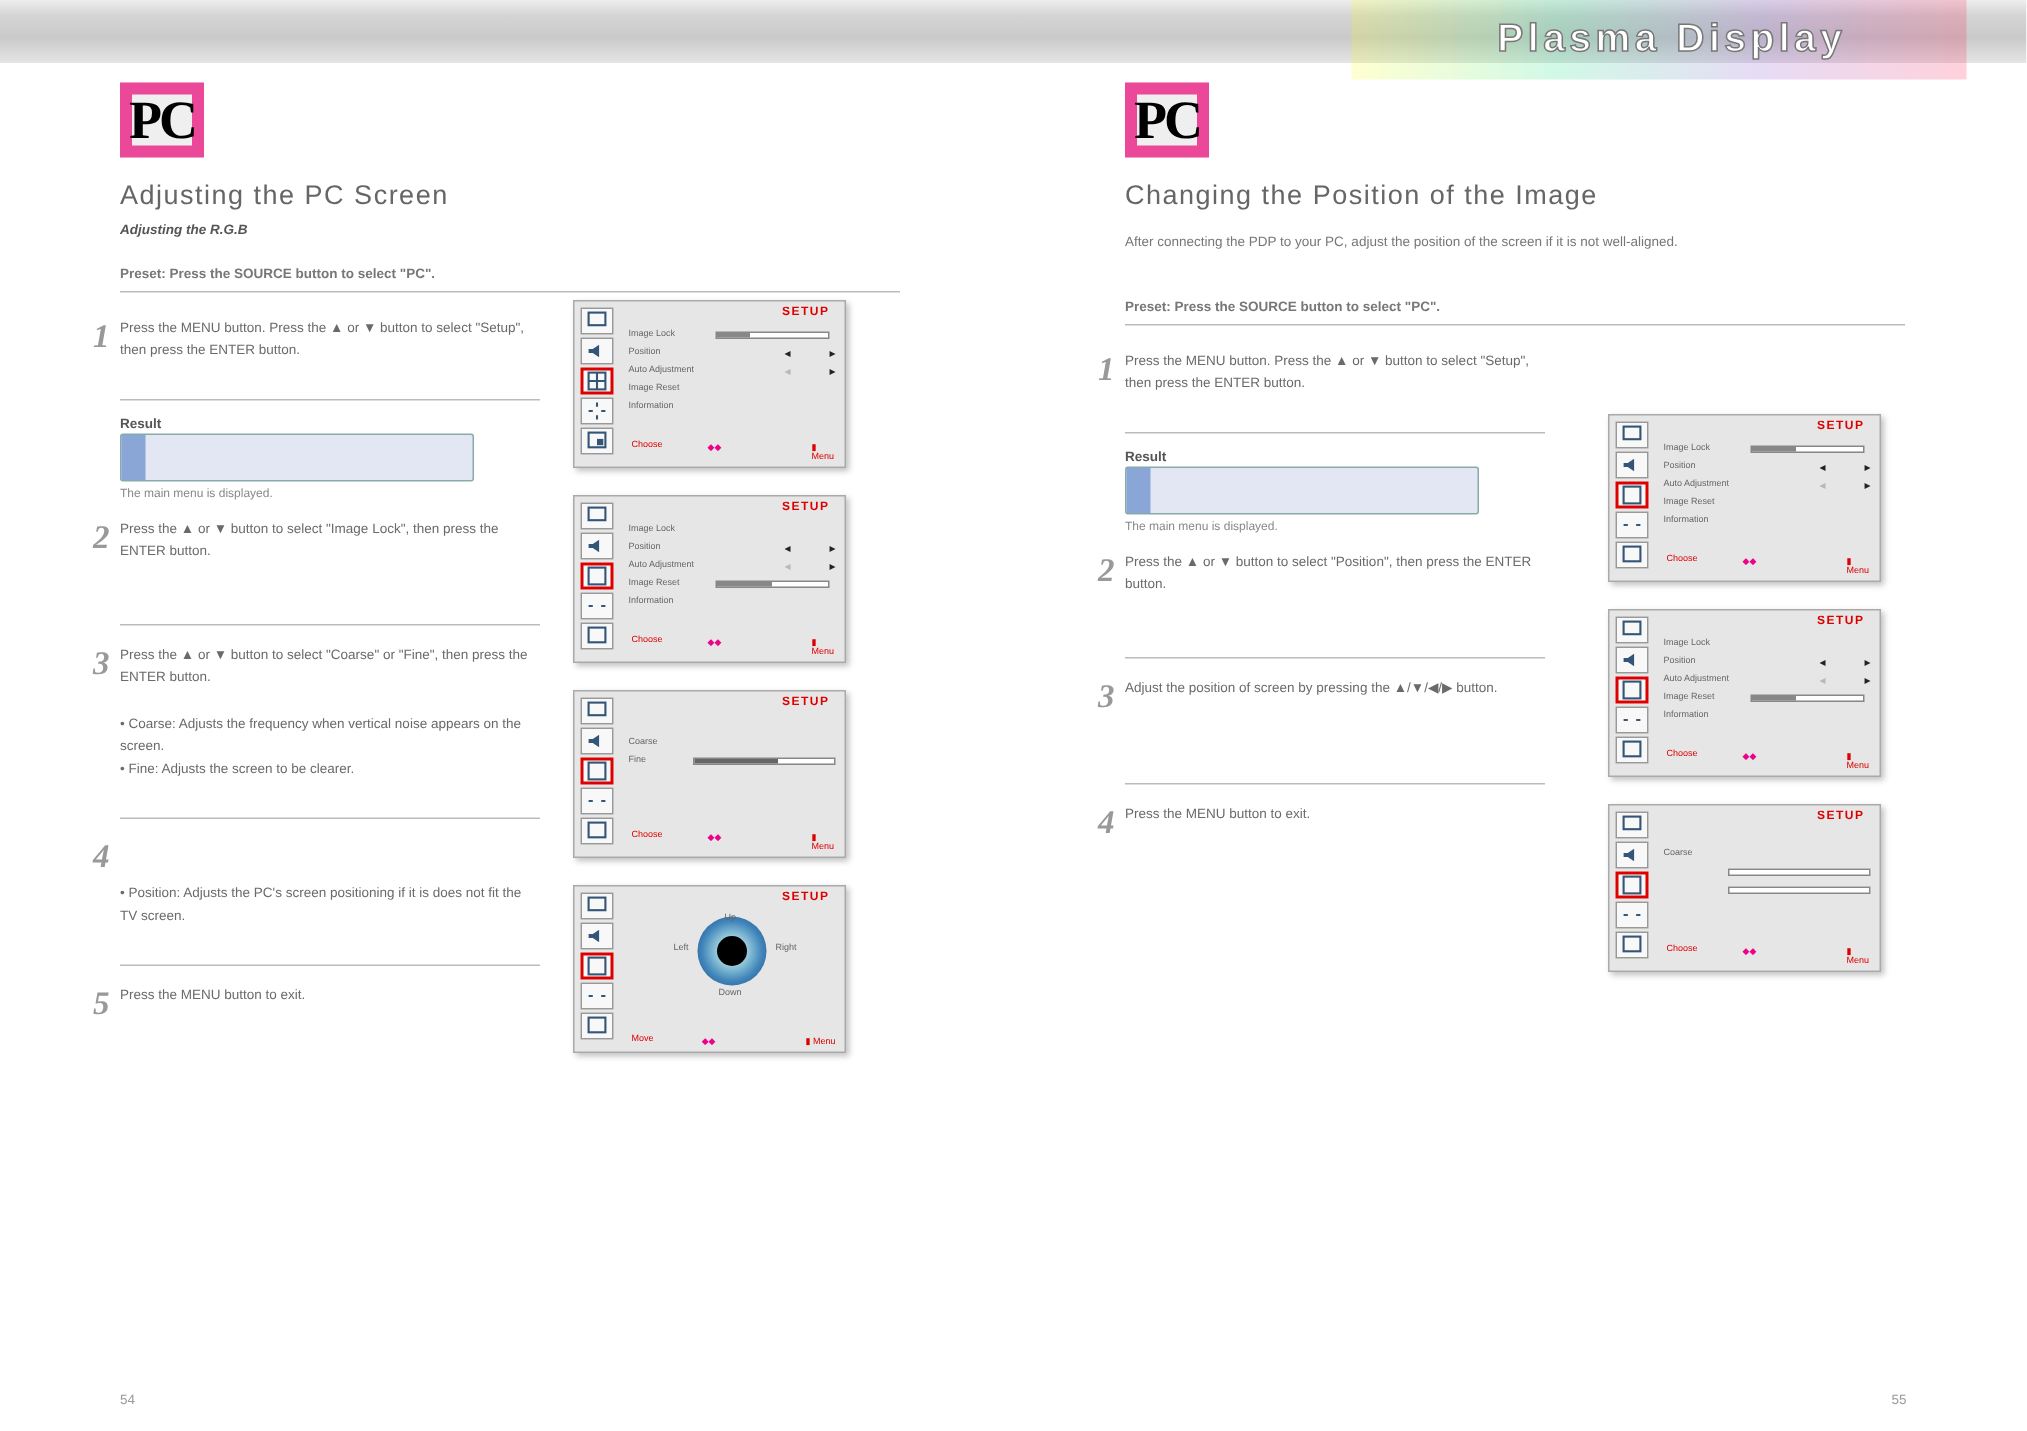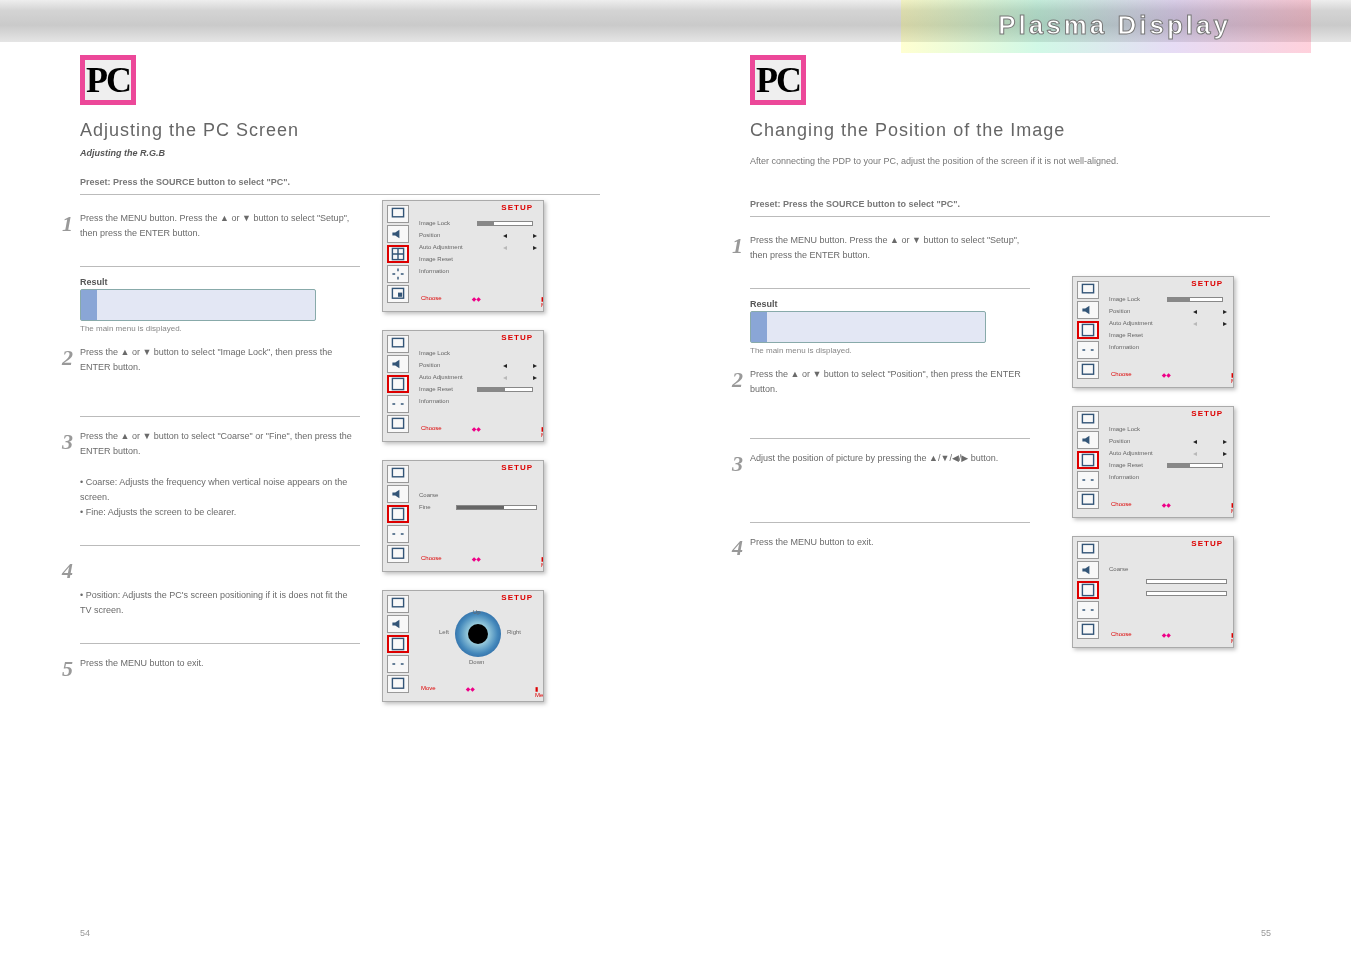--- a/index.html
+++ b/index.html
@@ -4,21 +4,21 @@
 <style>
   * { box-sizing: border-box; margin: 0; padding: 0; }
   body { width: 1351px; height: 954px; background: #fff; font-family: Arial, sans-serif; font-size: 9px; color: #6a6a6a; position: relative; overflow: hidden; }
 
   
   .topbar { position: absolute; top: 0; left: 0; width: 1351px; height: 42px; background: linear-gradient(to bottom, #eee 0%, #d4d4d4 25%, #cacaca 60%, #e5e5e5 100%); }
   .logo-gradient { position: absolute; right: 40px; top: -3px; height: 56px; width: 410px; background: linear-gradient(to right, rgba(255,255,0,0.18), rgba(0,220,120,0.18), rgba(120,60,200,0.18), rgba(255,0,60,0.18)); }
   .logo-text { position: absolute; right: 120px; top: 10px; font-size: 26px; font-family: "Arial Black", Arial, sans-serif; letter-spacing: 3px; color: #fff; font-weight: 900; -webkit-text-stroke: 1px #777; }
 
   
-  .pc-badge { position: absolute; width: 56px; height: 50px; border: 5px solid #ec4899; background: #efefef; display: flex; align-items: center; justify-content: center; }
+  .pc-badge { position: absolute; width: 56px; height: 50px; border: 8px solid #ec4899; background: #efefef; display: flex; align-items: center; justify-content: center; }
   .pc-badge span { font-family: "Times New Roman", serif; font-size: 36px; font-weight: bold; color: #000; letter-spacing: -2px; }
 
   .col { position: absolute; width: 520px; }
   .col-left { left: 80px; top: 120px; }
   .col-right { left: 750px; top: 120px; }
 
   .page-title { font-size: 18px; color: #666; letter-spacing: 1px; margin-bottom: 6px; font-weight: 500; }
   .page-subtitle { font-size: 9px; color: #777; margin-bottom: 16px; line-height: 1.4; }
 
   .step { margin-bottom: 12px; position: relative; }
@@ -33,21 +33,21 @@
   .callout-head { font-size: 9px; font-weight: bold; color: #555; margin-bottom: 2px; }
   .callout-box { height: 32px; border: 1px solid #8aa; background: #e3e7f4; border-radius: 2px; position: relative; }
   .callout-box::before { content: ""; position: absolute; left: 0; top: 0; width: 16px; height: 100%; background: #8aa6d6; }
   .callout-sub { font-size: 8px; color: #888; margin-top: 3px; }
 
   
   .osd-stack { position: absolute; }
   .osd-stack.left { left: 382px; top: 200px; }
   .osd-stack.right { left: 1072px; top: 276px; }
 
-  .osd { width: 162px; height: 112px; background: #e6e6e6; border: 1px solid #aaa; box-shadow: 2px 2px 4px rgba(0,0,0,0.25); margin-bottom: 18px; position: relative; padding: 4px 2px 4px 34px; overflow: hidden; }
+  .osd { width: 182px; height: 112px; background: #e6e6e6; border: 1px solid #aaa; box-shadow: 2px 2px 4px rgba(0,0,0,0.25); margin-bottom: 18px; position: relative; padding: 4px 2px 4px 34px; overflow: hidden; }
   .osd-tabs { position: absolute; left: 4px; top: 4px; width: 26px; }
   .osd-tab { width: 22px; height: 18px; background: #f8f8f8; border: 1px solid #999; margin-bottom: 2px; display: flex; align-items: center; justify-content: center; }
   .osd-tab.active { border: 1.5px solid #d00; box-shadow: 0 0 0 1px #d00 inset; }
   .osd-tab svg { width: 14px; height: 14px; }
   .osd-title { position: absolute; right: 10px; top: 2px; color: #d00; font-size: 8px; font-weight: bold; letter-spacing: 1px; }
   .osd-body { position: absolute; left: 36px; top: 16px; right: 6px; }
   .osd-row { display: flex; align-items: center; height: 12px; font-size: 6px; color: #666; gap: 4px; }
   .osd-label { width: 50px; }
   .osd-arrows { margin-left: auto; display: flex; gap: 26px; font-size: 8px; color: #222; }
   .osd-arrows span { font-size:8px; }
@@ -147,21 +147,21 @@
     </div>
   </div>
 
   <div class="step">
     <div class="step-num">2</div>
     <div class="step-text tall2">Press the ▲ or ▼ button to select "Position", then press the ENTER button.</div>
   </div>
 
   <div class="step">
     <div class="step-num">3</div>
-    <div class="step-text tall2">Adjust the position of picture by pressing the ▲/▼/◀/▶ button.</div>
+    <div class="step-text tall2">Adjust the position of screen by pressing the ▲/▼/◀/▶ button.</div>
   </div>
 
   <div class="step">
     <div class="step-num">4</div>
     <div class="step-text no-border">Press the MENU button to exit.</div>
   </div>
 </div>
 
 <div class="osd-stack left">
 

